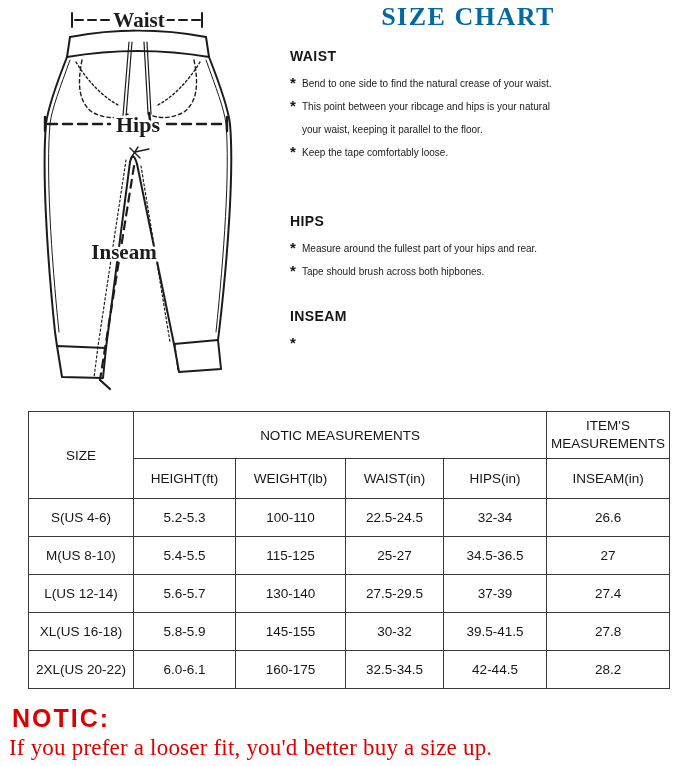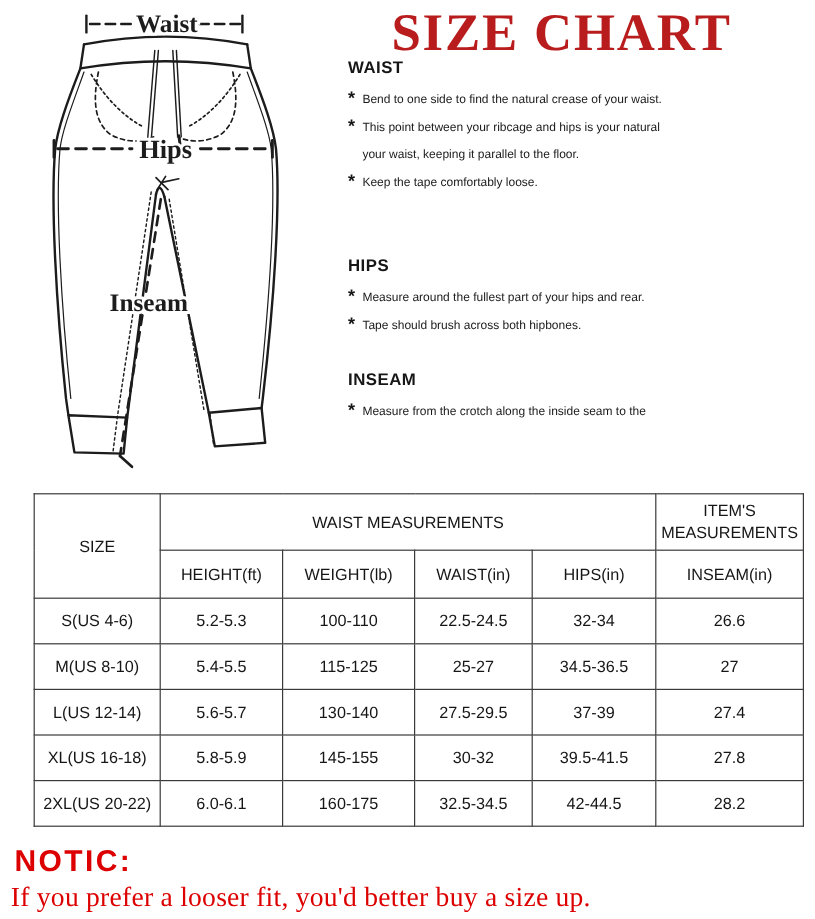--- a/index.html
+++ b/index.html
@@ -9,22 +9,22 @@
   }
   
   .pants-wrap{position:absolute;left:18px;top:0;width:250px;height:398px;}
   .pants-wrap svg{display:block;width:100%;height:100%;}
   .svg-label{font-family:"Liberation Serif",serif;font-weight:bold;fill:#1c1c1c;
              paint-order:stroke;stroke:#ffffff;stroke-width:5px;}
   
   .right-col{position:absolute;left:289px;top:0;width:384px;height:400px;}
   .page-title{
     position:absolute;left:0;top:2px;width:358px;text-align:center;
-    font-family:"Liberation Serif",serif;font-weight:bold;font-size:44px;
-    letter-spacing:1.5px;color:#b91c1c;white-space:nowrap;
+    font-family:"Liberation Serif",serif;font-weight:bold;font-size:26px;
+    letter-spacing:1.5px;color:#0369a1;white-space:nowrap;
   }
   .sec{position:absolute;left:1px;width:382px;}
   .sec-waist{top:48px;}
   .sec-hips{top:213px;}
   .sec-inseam{top:308px;}
   .sec-heading{font-size:14px;font-weight:bold;letter-spacing:.4px;color:#161616;}
   .bullets{margin-top:8px;}
   .bullet{display:flex;align-items:flex-start;}
   .marker{width:12px;flex:0 0 12px;font-size:15px;font-weight:bold;line-height:23px;
           position:relative;top:-1px;color:#161616;}
@@ -183,40 +183,39 @@
         </div>
       </div>
     </div>
 
     <div class="sec sec-inseam">
       <div class="sec-heading">INSEAM</div>
       <div class="bullets">
         <div class="bullet">
           <span class="marker">*</span>
           <div class="blines">
-            <div class="bline">Measure from the crotch along the inside seam to the</div>
           </div>
         </div>
       </div>
     </div>
   </div>
 
   <table class="size-table">
     <colgroup>
       <col style="width:105px">
         <col style="width:102px">
         <col style="width:110px">
       <col style="width:98px">
         <col style="width:103px">
         <col style="width:123px">
     </colgroup>
     <tbody>
       <tr class="row-group">
         <td rowspan="2">SIZE</td>
-        <td colspan="4">WAIST MEASUREMENTS</td>
+        <td colspan="4">NOTIC MEASUREMENTS</td>
         <td class="items-head">ITEM'S MEASUREMENTS</td>
       </tr>
       <tr class="row-cols">
         <td>HEIGHT(ft)</td>
         <td>WEIGHT(lb)</td>
         <td>WAIST(in)</td>
         <td>HIPS(in)</td>
         <td>INSEAM(in)</td>
       </tr>
       <tr class="row-data">

